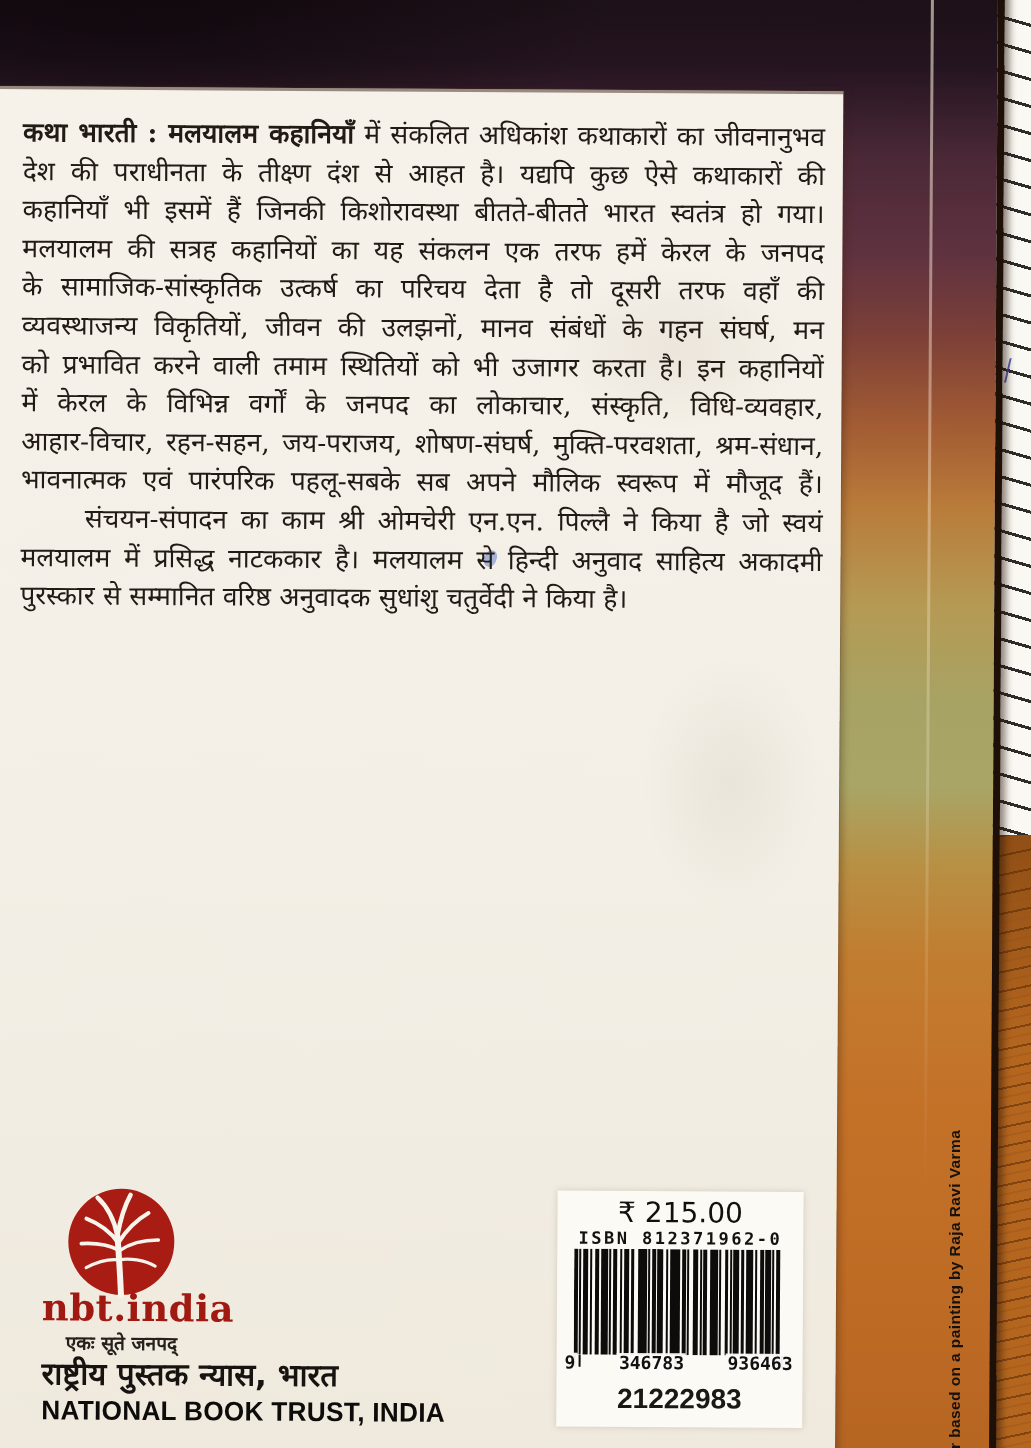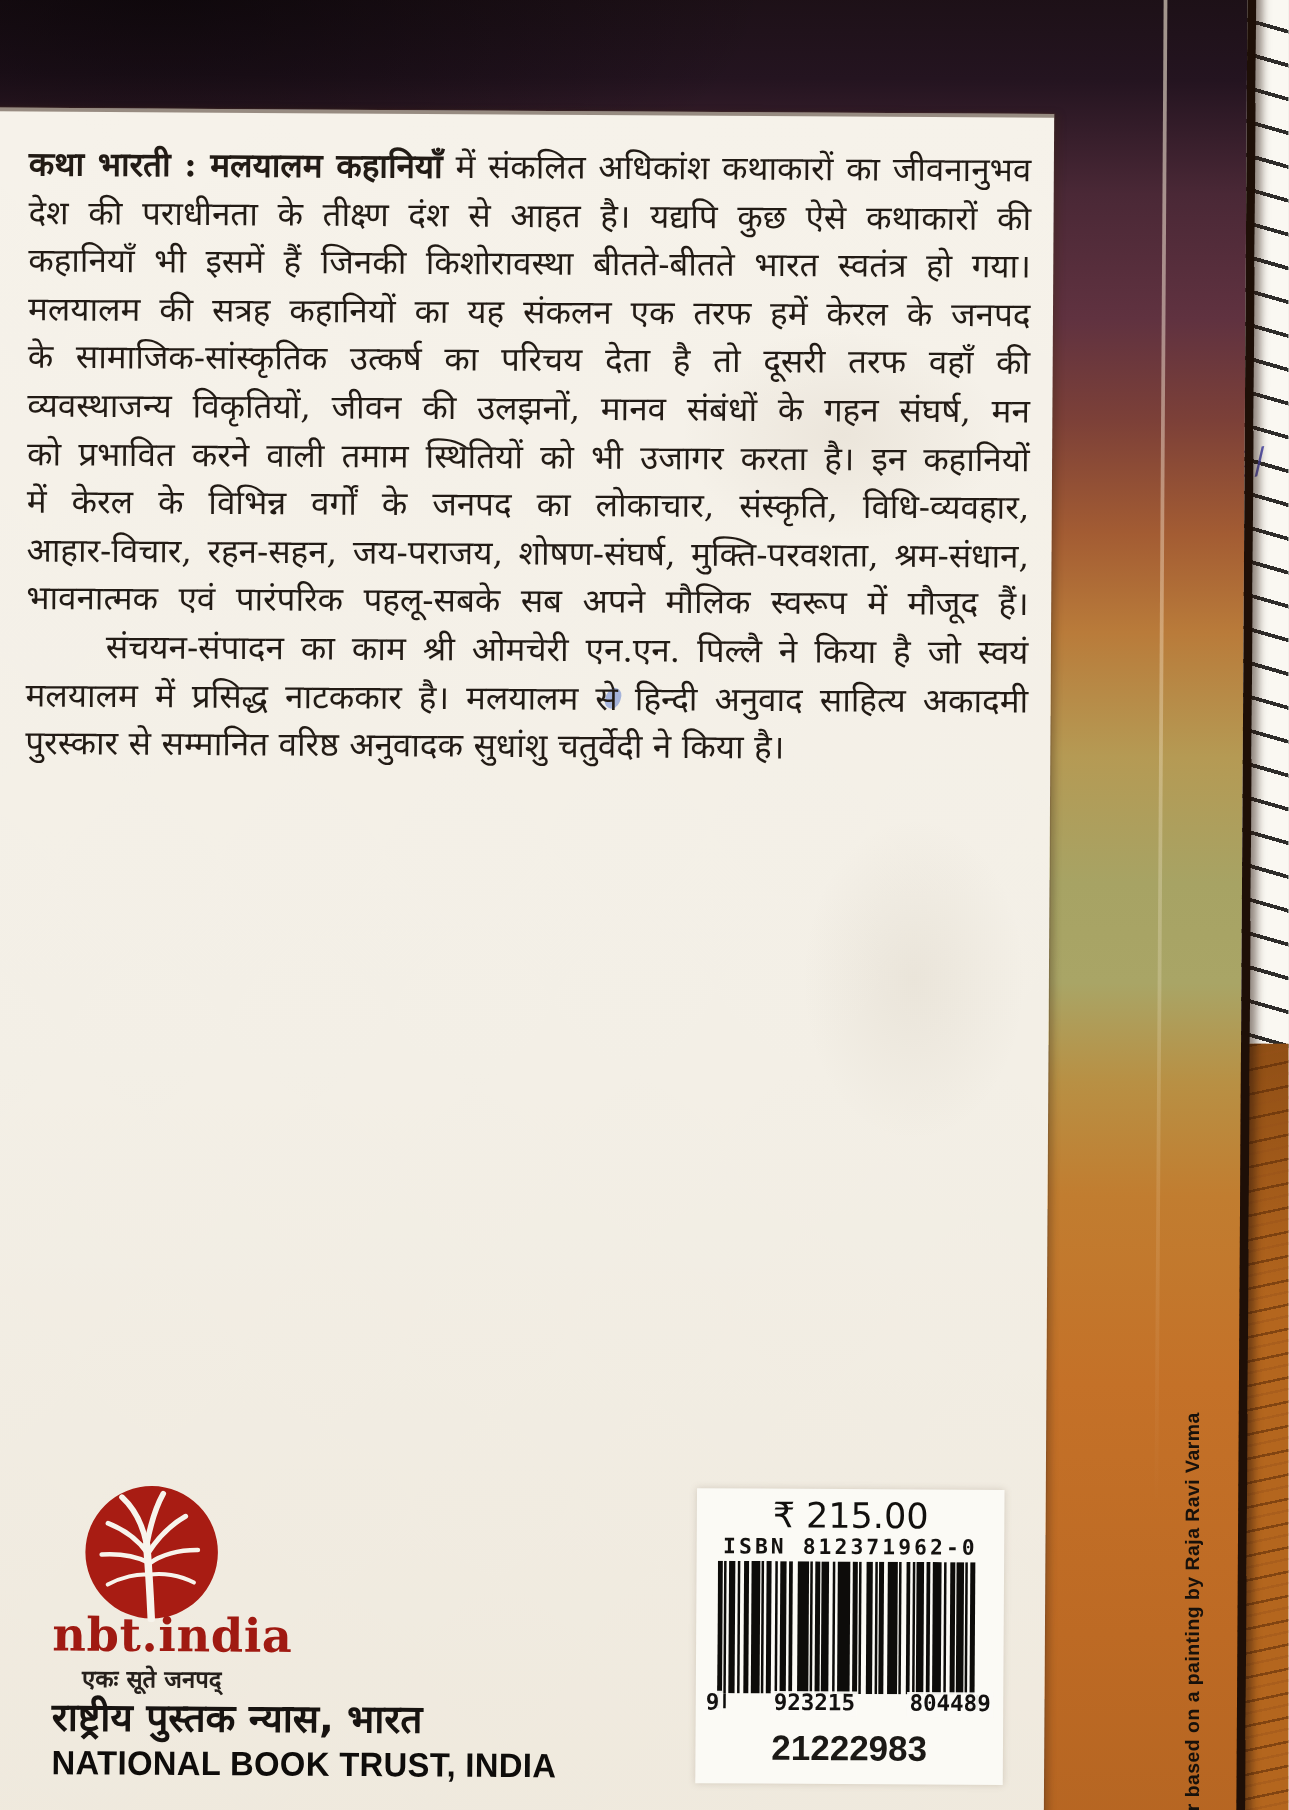--- a/index.html
+++ b/index.html
@@ -216,22 +216,22 @@
         <div class="guards">
           <span style="left:0"></span>
             <span style="left:5px"></span>
           <span style="left:101px"></span>
             <span style="left:106px"></span>
           <span style="left:202px"></span>
             <span style="left:207px"></span>
         </div>
         <div class="ean-row">
           <span>9</span>
-          <span>923215</span>
-          <span>804489</span>
+          <span>346783</span>
+          <span>936463</span>
         </div>
         <div class="stock">21222983</div>
       </div>
     </div>
   </div>
 
   <div class="credit">er based on a painting by Raja Ravi Varma</div>
 
 </div>
 

